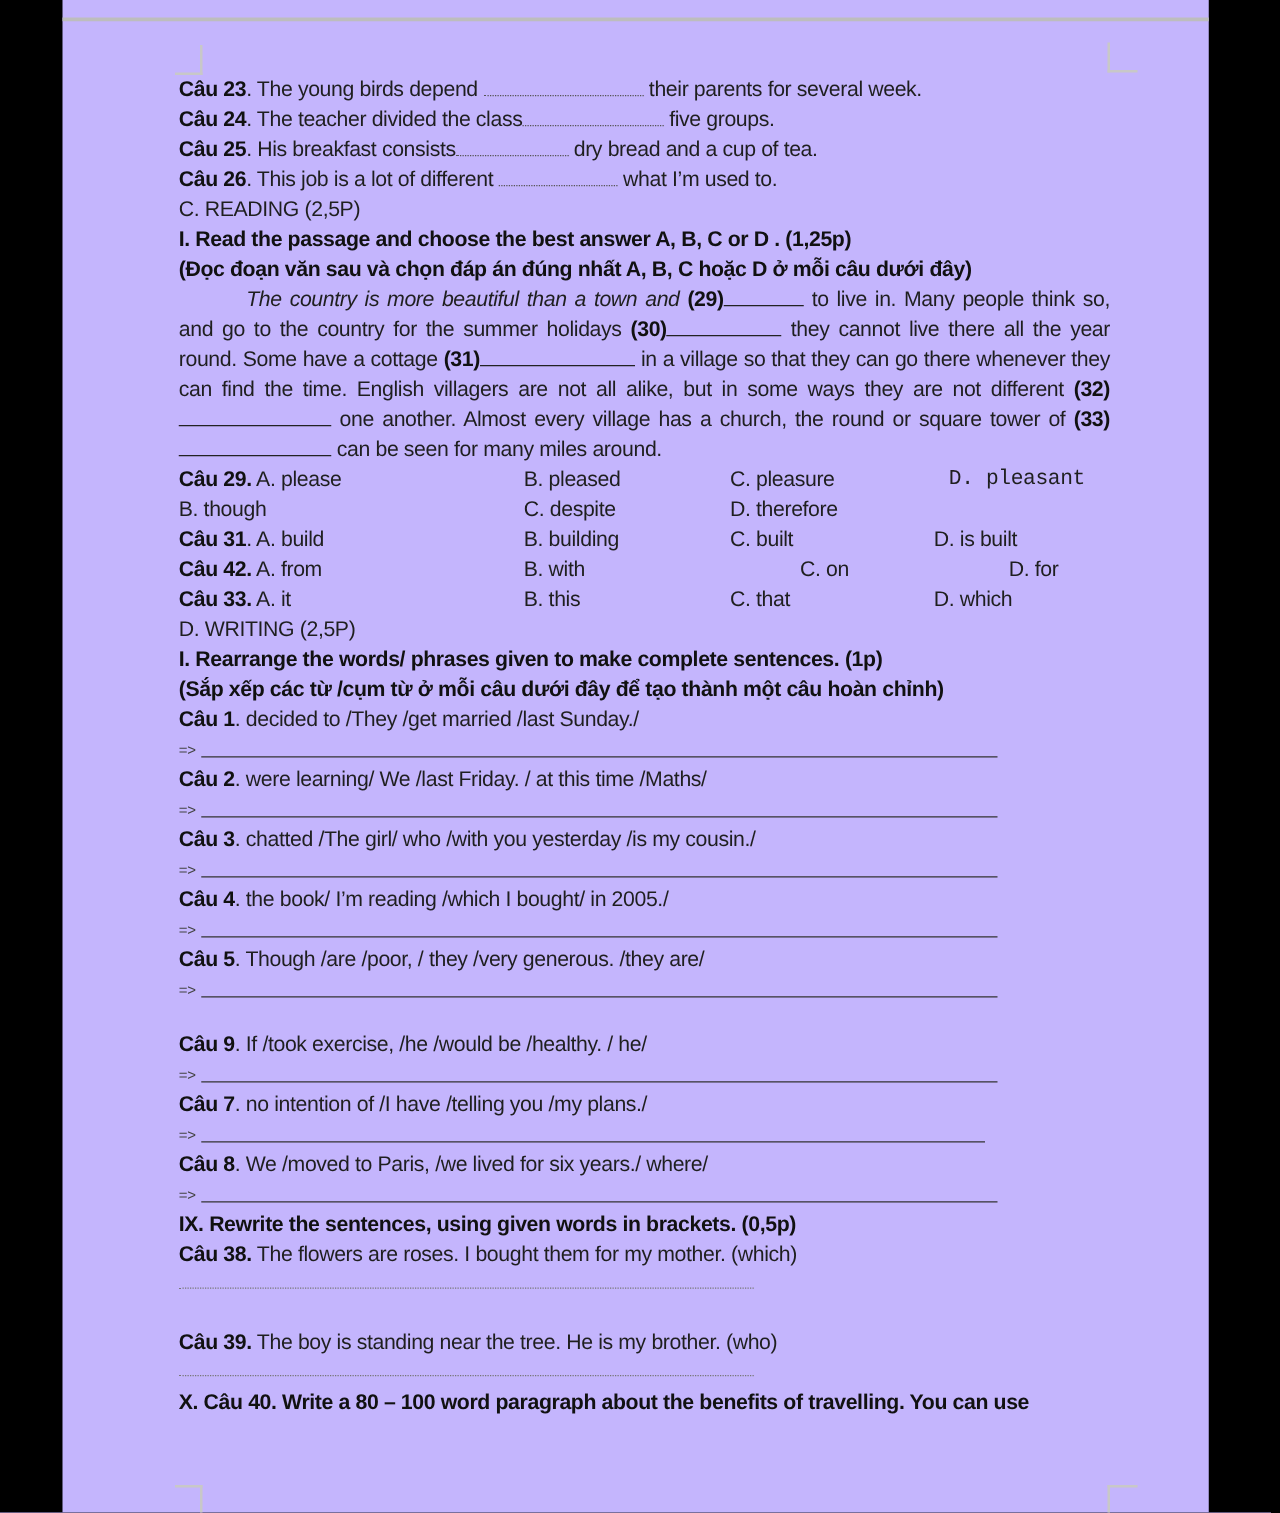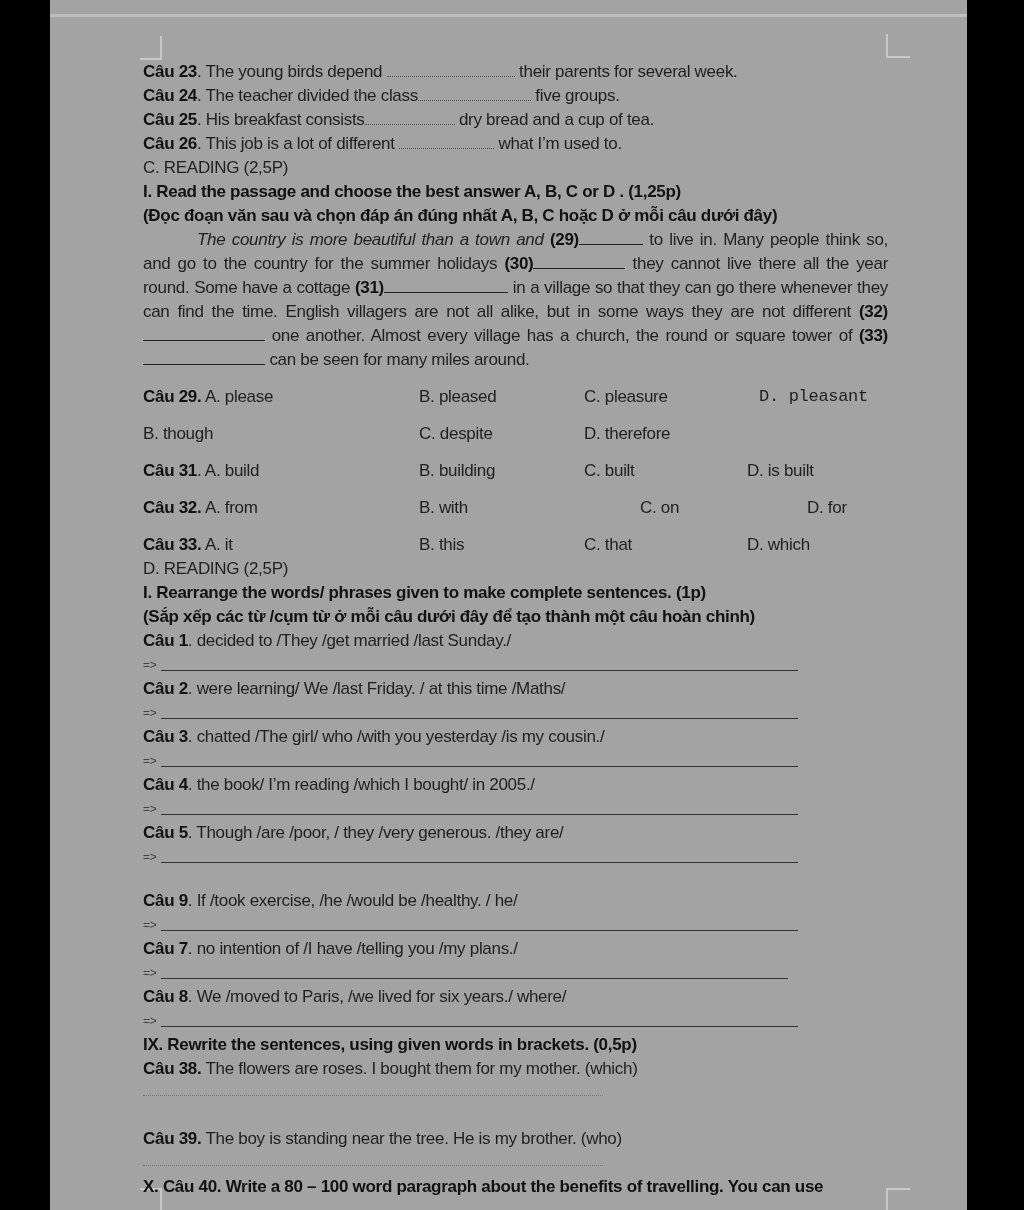--- a/index.html
+++ b/index.html
@@ -4,21 +4,21 @@
   <style>
     html, body { margin: 0; padding: 0; }
     body {
       width: 1024px; height: 1210px; position: relative; overflow: hidden;
       background: #000;
       font-family: "Liberation Sans", sans-serif;
       color: #1f1f1f;
     }
     .page {
       position: absolute; left: 50px; top: 0; width: 917px; height: 1210px;
-      background: #a3a3a3;
+      background: #c4b5fd;
     }
     .top-rule {
       position: absolute; left: 0; top: 14px; width: 917px; height: 3px;
       background: #bdbdbd;
     }
     .crop { position: absolute; border-color: #c8c8c8; border-style: solid; border-width: 0; }
     .crop.tl { left: 90px; top: 36px; width: 20px; height: 22px; border-right-width: 2px; border-bottom-width: 2px; }
     .crop.tr { left: 836px; top: 34px; width: 22px; height: 22px; border-left-width: 2px; border-bottom-width: 2px; }
     .crop.bl { left: 90px; top: 1188px; width: 20px; height: 22px; border-right-width: 2px; border-top-width: 2px; }
     .crop.br { left: 836px; top: 1188px; width: 22px; height: 22px; border-left-width: 2px; border-top-width: 2px; }
@@ -27,21 +27,21 @@
       position: absolute; left: 93px; top: 60px; width: 745px;
       font-size: 17px; line-height: 24px;
       letter-spacing: -0.3px;
     }
     .line { white-space: nowrap; height: 24px; }
     .b { font-weight: bold; color: #111; }
     .dots { display: inline-block; border-bottom: 1px dotted #555; height: 14px; vertical-align: baseline; }
     .blank { display: inline-block; border-bottom: 1px solid #222; height: 14px; }
     .para { text-align: justify; text-align-last: left; }
     .para .first { padding-left: 54px; font-style: italic; }
-    .options { display: grid; grid-template-columns: 276px 165px 163px 140px; margin-top: 13px; }
+    .options { display: grid; grid-template-columns: 276px 165px 163px 140px; }
     .options .c-shift { padding-left: 56px; }
     .options .d-shift { padding-left: 12px; font-family: Liberation Mono, monospace; }
     .options .d-shift2 { padding-left: 60px; }
     .ans { height: 24px; font-size: 12px; color: #444; position: relative; }
     .ans .rule { position: absolute; left: 18px; right: 90px; bottom: 6px; border-bottom: 1px solid #333; }
     .ans .rule.short { right: 100px; }
     .dotline { height: 34px; position: relative; }
     .dotline .dl { position: absolute; left: 0; width: 460px; top: 14px; border-bottom: 1px dotted #777; }
   </style>
 </head>
@@ -88,33 +88,33 @@
       <div>C. despite</div>
       <div>D. therefore</div>
     </div>
     <div class="options">
       <div><span class="b">Câu 31</span><span>. A. build</span></div>
       <div>B. building</div>
       <div>C. built</div>
       <div>D. is built</div>
     </div>
     <div class="options">
-      <div><span class="b">Câu 32.</span> <span>A. from</span></div>
+      <div><span class="b">Câu 42.</span> <span>A. from</span></div>
       <div>B. with</div>
       <div class="c-shift">C. on</div>
       <div class="d-shift2">D. for</div>
     </div>
     <div class="options">
       <div><span class="b">Câu 33.</span> <span>A. it</span></div>
       <div>B. this</div>
       <div>C. that</div>
       <div>D. which</div>
     </div>
 
-    <div class="line">D. READING (2,5P)</div>
+    <div class="line">D. WRITING (2,5P)</div>
     <div class="line b">I. Rearrange the words/ phrases given to make complete sentences. (1p)</div>
     <div class="line b">(Sắp xếp các từ /cụm từ ở mỗi câu dưới đây để tạo thành một câu hoàn chỉnh)</div>
 
     <div class="line"><span class="b">Câu 1</span><span>. decided to /They /get married /last Sunday./</span></div>
     <div class="ans"><span>=&gt;</span><span class="rule"></span></div>
 
     <div class="line"><span class="b">Câu 2</span><span>. were learning/ We /last Friday. / at this time /Maths/</span></div>
     <div class="ans"><span>=&gt;</span><span class="rule"></span></div>
 
     <div class="line"><span class="b">Câu 3</span><span>. chatted /The girl/ who /with you yesterday /is my cousin./</span></div>

